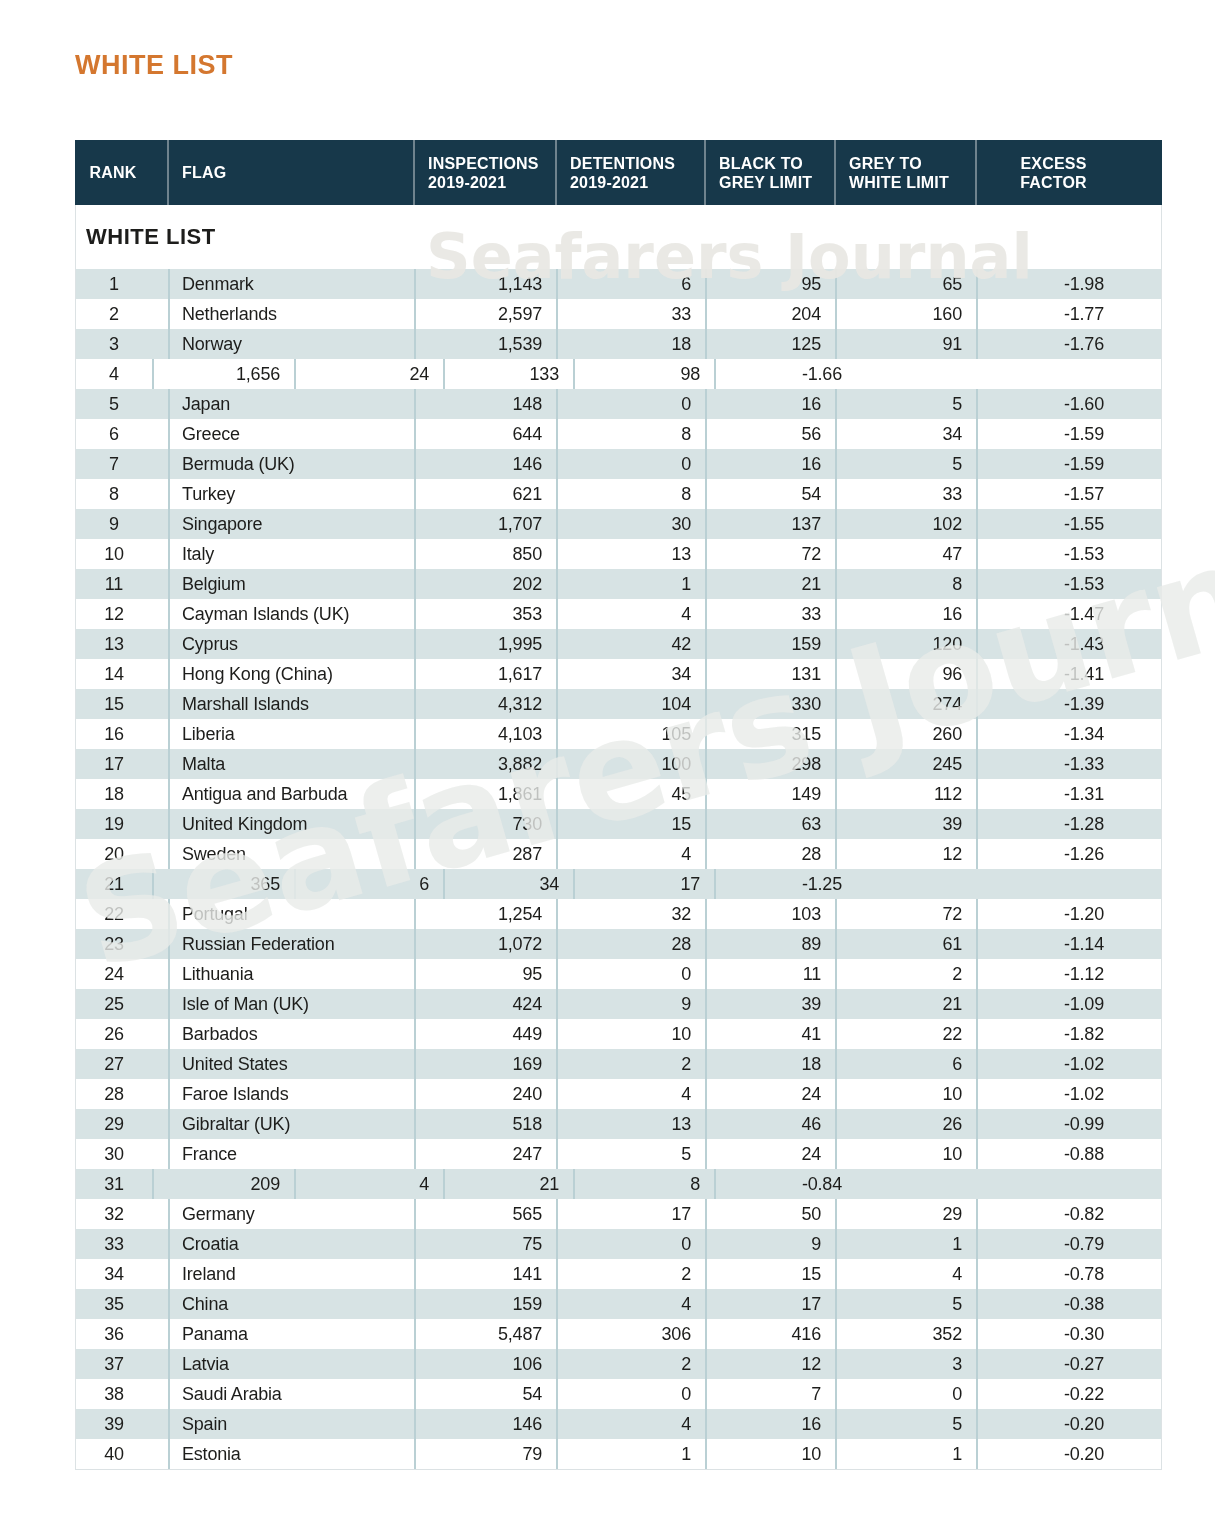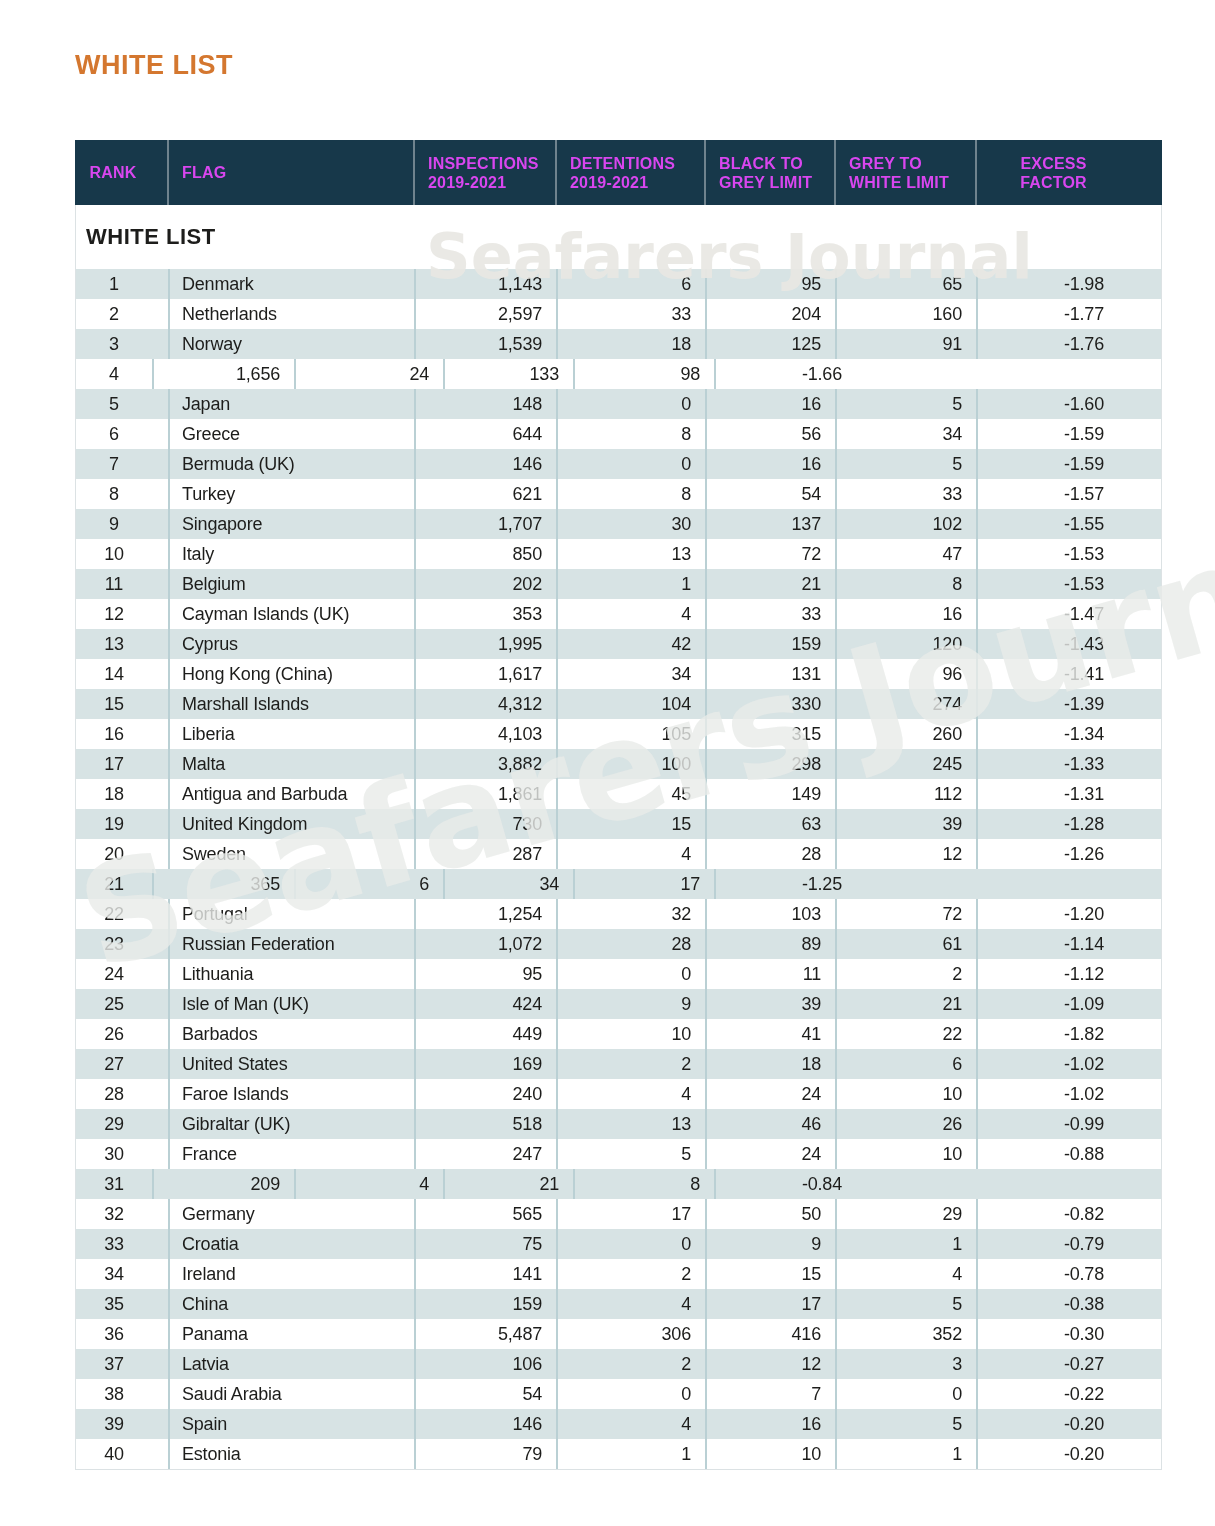--- a/index.html
+++ b/index.html
@@ -19,21 +19,21 @@
 
   .table-wrap { position: absolute; left: 75px; top: 140px; width: 1087px; }
 
   
   .c0 { width: 76px; }  .c1 { width: 246px; margin-left: 16px; } .c2 { width: 142px; }
   .c3 { width: 149px; } .c4 { width: 130px; } .c5 { width: 141px; }
   .c6 { width: 142px; align-items: center; }
   .c0,.c1,.c2,.c3,.c4,.c5,.c6 { box-sizing: border-box; flex: none; }
 
   .thead {
-    display: flex; height: 65px; background: #17384a; color: #d946ef;
+    display: flex; height: 65px; background: #17384a; color: #ffffff;
   }
   .hcell {
     display: flex; flex-direction: column; justify-content: center;
     padding-left: 13px;
   }
   .hcell span {
     font-size: 16px; font-weight: bold; line-height: 19px; letter-spacing: 0.2px;
     white-space: nowrap;
   }
   .hcell.hcenter { align-items: center; padding-left: 0; }

